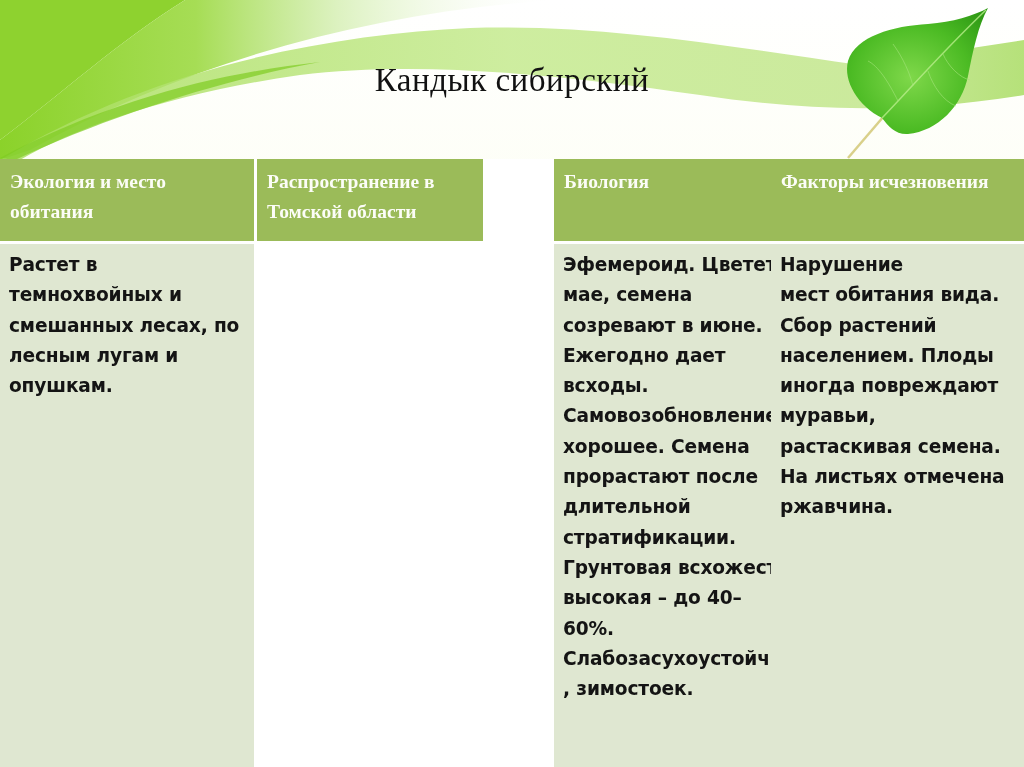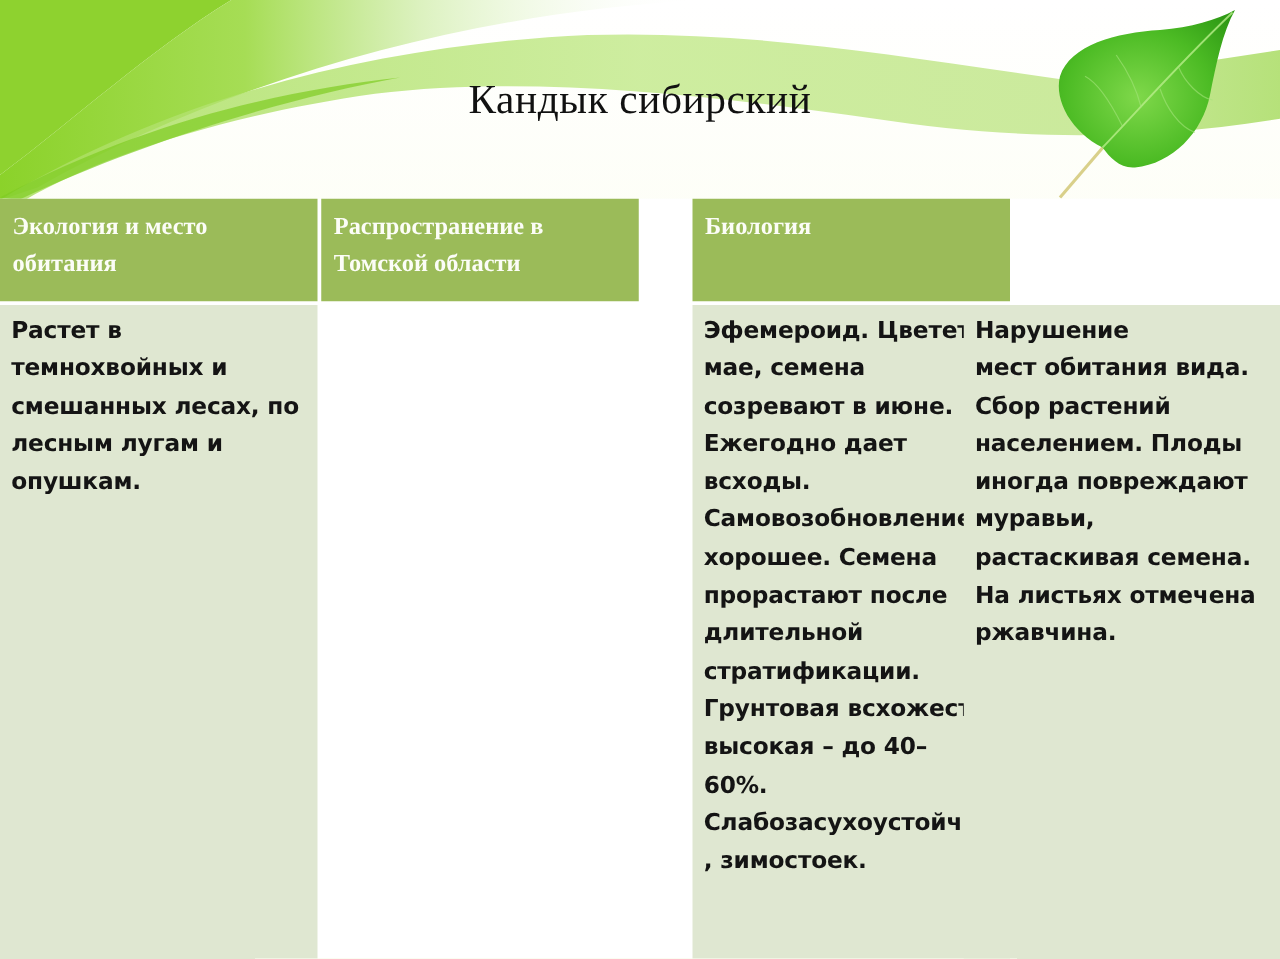--- a/index.html
+++ b/index.html
@@ -79,21 +79,21 @@
       background: #dfe7d1;
       color: #141414;
       font-family: "DejaVu Sans", "Liberation Sans", sans-serif;
       font-size: 18.6px;
       line-height: 30.3px;
       padding: 6px 6px 0 9px;
       white-space: pre-line;
       letter-spacing: -0.15px;
     }
     .c1 { left: 0; width: 254px; }
-    .c2 { left: 257px; width: 254px; }
+    .c2 { left: 257px; width: 226px; }
     .c3 { left: 514px; width: 254px; margin-left: 40px; }
     .c4 { left: 771px; width: 253px; }
   </style>
 </head>
 <body>
 
 <div class="slide">
 
   <svg class="bg-decor" viewBox="0 0 1024 160" preserveAspectRatio="none">
     <defs>
@@ -134,20 +134,21 @@
 
   <div class="title">
     <span>Кандык сибирский</span>
   </div>
 
   <div class="table">
     <div class="row header">
       <div class="cell c1">Экология и место обитания</div>
       <div class="cell c2">Распространение в Томской области</div>
       <div class="cell c3">Биология</div>
+      <div class="cell c4">Факторы исчезновения</div>
     </div>
     <div class="row body">
       <div class="cell c1">Растет в
 темнохвойных  и
 смешанных лесах, по
 лесным лугам и
 опушкам.</div>
       <div class="cell c3">Эфемероид. Цветет в
 мае, семена
 созревают в июне.

